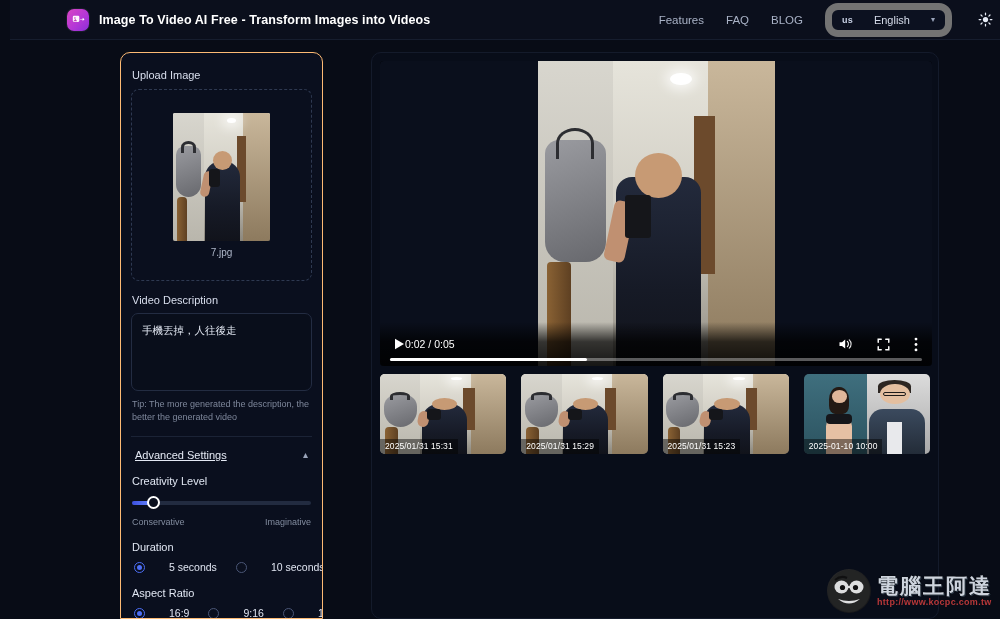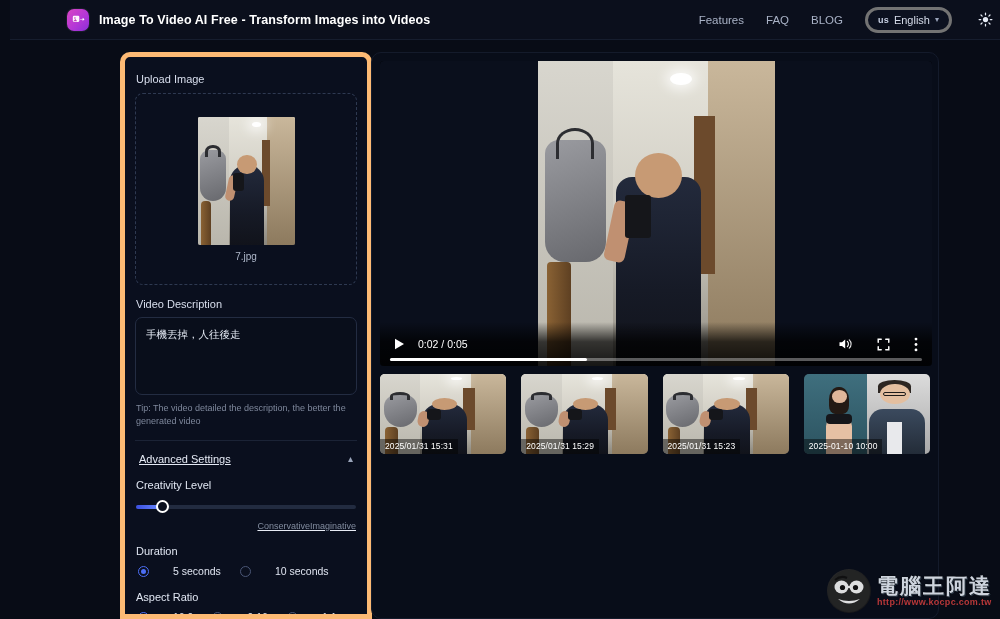--- a/index.html
+++ b/index.html
@@ -26,34 +26,34 @@
     box-shadow: 0 0 0 1px rgba(255,255,255,.06);
   }
   .logo-box svg { display: block; }
   .brand-title {
     font-size: 12.5px; font-weight: bold; color: #ffffff; letter-spacing: .1px;
     white-space: nowrap;
   }
   .nav { margin-left: auto; display: flex; align-items: center; gap: 22px; padding-right: 14px; }
   .nav-link { font-size: 11.5px; color: #a9b2c6; white-space: nowrap; cursor: pointer; }
   .lang-select {
-    display: flex; align-items: center; gap: 5px;
-    border: 3px solid #737373; border-radius: 13px;
+    display: flex; align-items: center; gap: 21px;
+    border: 7px solid #737373; border-radius: 13px;
     padding: 4px 10px; font-size: 11px; color: #d6dcea; cursor: pointer;
     background: #0c1120;
   }
   .lang-flag { font-size: 9px; font-weight: bold; letter-spacing: .2px; color: #c8d1e4; }
   .chev { font-size: 8px; color: #9aa4ba; }
   .theme-toggle { width: 22px; height: 22px; display:flex; align-items:center; justify-content:center; cursor:pointer; }
 
   
   .left-panel {
-    position: absolute; left: 120px; top: 52px; width: 252px; height: 567px;
+    position: absolute; left: 120px; top: 52px; width: 203px; height: 567px;
     background: #0a0f1e;
-    border: 5px solid #fdba74;
+    border: 1px solid #fdba74;
     border-radius: 10px 10px 0 0;
     padding: 12px 10px 0 10px;
     overflow: hidden;
   }
   .sec-label { font-size: 11px; color: #d9dfee; margin: 4px 0 8px 1px; }
   .dropzone {
     border: 1px dashed #2e3951; border-radius: 8px;
     height: 192px; display: flex; flex-direction: column;
     align-items: center; justify-content: center; gap: 6px;
     cursor: pointer;
@@ -90,21 +90,21 @@
   }
   .slider-fill {
     position: absolute; top: 5px; left: 0; height: 4px; width: 12%;
     border-radius: 3px; background: linear-gradient(90deg,#3b4fe0,#6a8bff);
   }
   .slider-knob {
     position: absolute; top: 0px; left: 12%; width: 13px; height: 13px;
     margin-left: -6px; border-radius: 50%;
     background: #0a0f1e; border: 2px solid #ffffff; cursor: grab;
   }
-  .slider-ends { display: flex; justify-content: flex-end; margin: 7px 1px 0 1px; text-decoration: underline; }
+  .slider-ends { display: flex; justify-content: space-between; margin: 7px 1px 0 1px; }
   .slider-ends span { font-size: 9px; color: #828c9f; }
 
   .field-label2 { font-size: 11px; color: #e0e6f2; margin: 14px 0 8px 1px; }
   .radio-row { display: flex; align-items: center; gap: 19px; margin-left: 3px; }
   .radio-opt { display: flex; align-items: center; gap: 24px; cursor: pointer; }
   .radio {
     width: 11px; height: 11px; border-radius: 50%;
     border: 1.5px solid #4a5676; display: flex; align-items: center; justify-content: center;
   }
   .radio.on { border-color: #4c6ef5; }
@@ -127,21 +127,21 @@
     position: absolute; left: 0; top: 0; right: 0; bottom: 0;
     background: #0a0f1c; display: flex; justify-content: center;
   }
   .video-frame { position: relative; width: 237px; height: 305px; overflow: hidden; }
 
   .controls {
     position: absolute; left: 0; right: 0; bottom: 0; height: 44px;
     background: linear-gradient(180deg, rgba(0,0,0,0) 0%, rgba(0,0,0,.72) 45%, rgba(0,0,0,.88) 100%);
     display: flex; align-items: center; padding: 0 14px;
   }
-  .ctrl-left { display: flex; align-items: center; gap: 13px; }
+  .ctrl-left { display: flex; align-items: center; }
   .ctrl-right { margin-left: auto; display: flex; align-items: center; gap: 24px; }
   .time { font-size: 10.5px; color: #fff; white-space: nowrap; }
   .progress {
     position: absolute; left: 10px; right: 10px; bottom: 5px; height: 3px;
     background: rgba(255,255,255,.35); border-radius: 2px;
   }
   .progress-fill { height: 100%; width: 37%; background: #ffffff; border-radius: 2px; }
   .ctrl-btn { cursor: pointer; display:flex; align-items:center; }
 
   .thumbs { display: flex; gap: 15px; margin-top: 8px; }
@@ -264,21 +264,21 @@
             <div class="head"></div>
           <div class="arm"></div>
             <div class="phone"></div>
         </div>
       </div>
       <div class="fname">7.jpg</div>
     </div>
 
     <div class="sec-label2">Video Description</div>
     <div class="desc-box">手機丟掉，人往後走</div>
-    <div class="tip">Tip: The video detailed the description, the better the generated video</div>
+    <div class="tip">Tip: The more generated the description, the better the generated video</div>
 
     <div class="adv-header">
       <span class="adv-title">Advanced Settings</span>
       <span class="caret">▴</span>
     </div>
 
     <div class="field-label">Creativity Level</div>
     <div class="slider-wrap">
       <div class="slider-track"></div>
       <div class="slider-fill" style="width: 12%;"></div>

